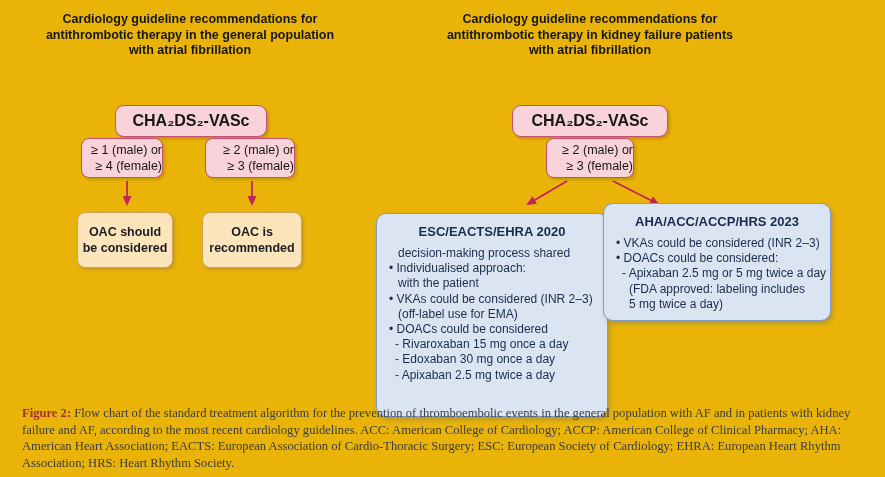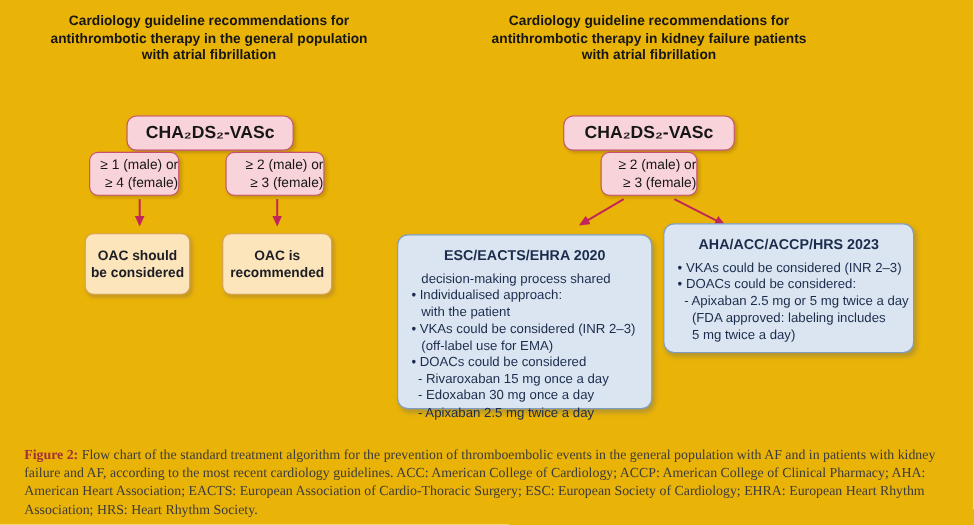--- a/index.html
+++ b/index.html
@@ -56,21 +56,21 @@
     box-shadow:2px 2px 3px rgba(140,110,70,.35);
   }
   .outcome.o1{left:77px;width:96px;}
   .outcome.o2{left:202px;width:100px;}
   .guide{
     position:absolute;
     background:var(--blue-fill);border:1.5px solid var(--blue-border);border-radius:10px;
     color:var(--navy-text);padding:8px 12px 6px 12px;
     box-shadow:2px 3px 4px rgba(70,90,120,.3);
   }
-  .guide.esc{left:361px;top:213px;width:232px;height:159px;}
+  .guide.esc{left:376px;top:213px;width:232px;height:204px;}
   .guide.aha{left:603px;top:203px;width:228px;height:118px;}
   .guide .gtitle{font-size:13px;font-weight:bold;text-align:center;margin:2px 0 7px 0;}
   .gl{font-size:12px;line-height:15.2px;white-space:nowrap;}
   .gl.c{padding-left:9px;}
   .gl.d{padding-left:6px;}
   .gl.dc{padding-left:13px;}
   .caption{
     position:absolute;left:22px;top:405px;width:845px;
     font-family:"Liberation Serif",serif;font-size:12.6px;line-height:16.5px;
     color:var(--caption-text);

